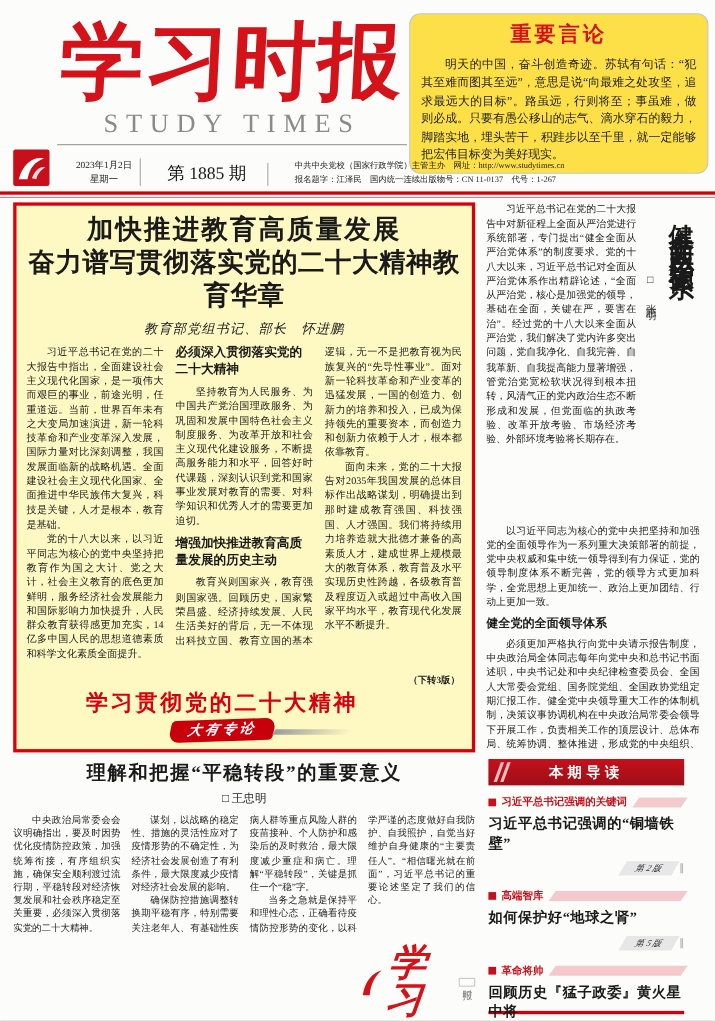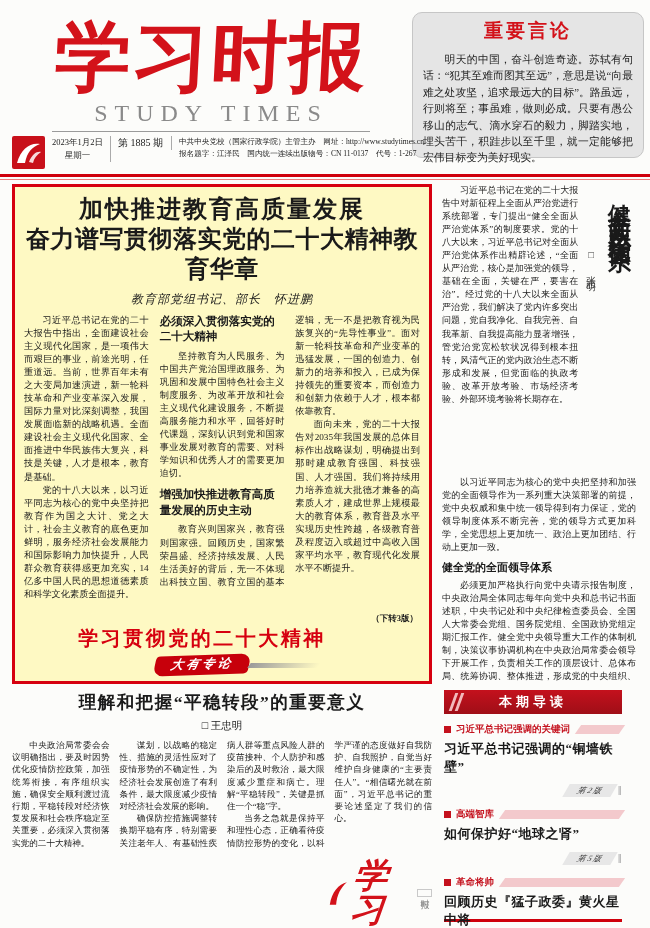--- a/index.html
+++ b/index.html
@@ -15,33 +15,33 @@
   .masthead { position:absolute; left:52px; top:18px; width:318px; text-align:center; }
   .masthead-title {
     font-size:76px; line-height:1.05; font-weight:bold; color:#d3121a;
     letter-spacing:2px; transform:skewX(-3deg); white-space:nowrap;
   }
   .masthead-sub {
     margin-top:2px; font-size:24px; letter-spacing:7px; color:#8a8a8a;
     border-bottom:1px solid #9a9a9a; padding-bottom:4px;
   }
   .quote-box {
-    position:absolute; right:6px; top:12px; width:232px; height:146px;
-    border:1px solid #c6c6c6; border-radius:10px; background:#e5e5e5;
+    position:absolute; right:6px; top:12px; width:272px; height:146px;
+    border:1px solid #c6c6c6; border-radius:10px; background:#fde047;
     padding:5px 10px 4px;
   }
   .quote-title { text-align:center; color:#d3121a; font-size:19px; font-weight:bold; letter-spacing:3px; }
   .quote-body {
     margin-top:7px; font-size:10.8px; line-height:1.52; text-align:justify;
     text-indent:2em; color:#222;
   }
-  .dateline { position:absolute; left:12px; top:136px; width:352px; display:flex; align-items:flex-start; gap:7px; }
+  .dateline { position:absolute; left:12px; top:136px; width:352px; display:flex; align-items:flex-end; gap:24px; }
   .paper-logo { width:33px; height:33px; background:#c8101a; border-radius:2px; flex:0 0 auto; }
   .date-block { font-size:8.5px; text-align:center; line-height:1.5; padding-right:7px; border-right:1px solid #aaa; white-space:nowrap; }
-  .issue-block { font-size:10px; white-space:nowrap; padding-right:8px; border-right:1px solid #aaa; }
+  .issue-block { font-size:16px; white-space:nowrap; padding-right:19px; border-right:1px solid #aaa; }
   .publisher-block { font-size:7.6px; line-height:1.6; white-space:nowrap; }
   .red-rules { position:absolute; left:0; right:0; top:174px; }
   .red-rules .r1 { height:3px; background:#cf000c; }
   .red-rules .r2 { height:1px; background:#f07c7c; margin-top:2px; }
   
   .main-row { position:absolute; left:12px; right:14px; top:184px; height:500px; display:flex; gap:10px; }
   .edu-box { width:420px; border:3px solid #d6000f; padding:8px 9px 6px; display:flex; flex-direction:column; background:#fef9c3; }
   .edu-h1 { text-align:center; font-size:24px; font-weight:bold; letter-spacing:2px; line-height:1.2; }
   .edu-h2 { text-align:center; font-size:24px; font-weight:bold; letter-spacing:0.5px; line-height:1.25; }
   .edu-byline { text-align:center; font-size:12px; font-style:italic; margin:7px 0 6px; letter-spacing:1px; }

